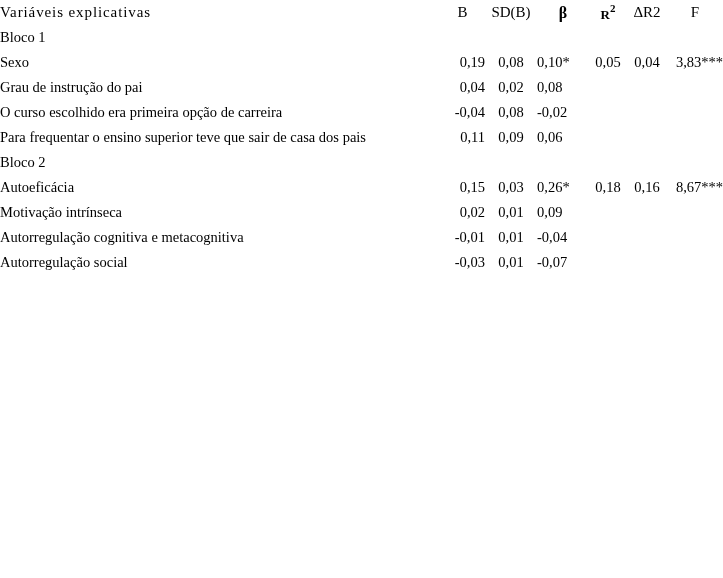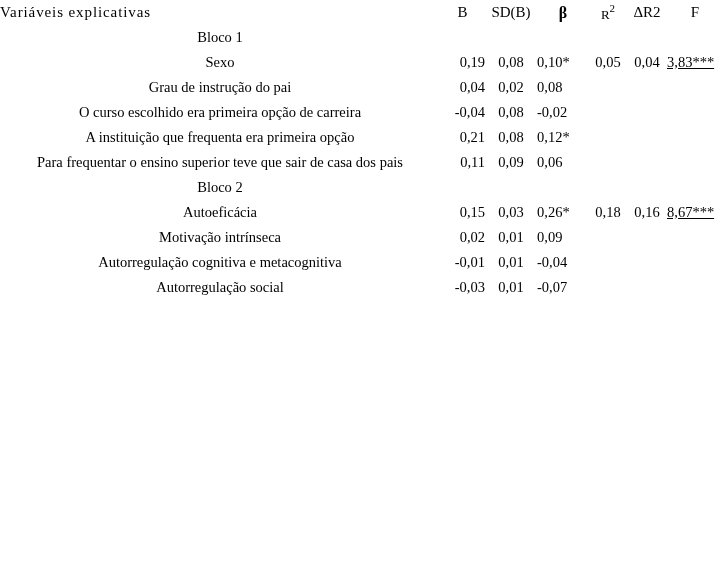--- a/index.html
+++ b/index.html
@@ -60,50 +60,51 @@
   .head-beta { text-align: center; padding-right: 3px; }
   .head-r2   { text-align: center; }
   .head-dr2  { text-align: center; }
   .head-f    { text-align: center; padding-right: 4px; }
 
   .beta-glyph { font-weight: bold; font-size: 16px; }
 
   .r2-sym {
     display: inline-block;
     position: relative;
+    font-weight: bold;
   }
   .r2-sym .r2-base {
     font-size: 13px;
     position: relative;
     top: 2px;
   }
   .r2-sym .r2-exp {
     font-size: 11px;
     position: relative;
     top: -5px;
     left: 0px;
   }
 
   
   .body-row td {
     font-size: 14.5px;
   }
   .cell-var {
-    text-align: center;
+    text-align: left;
     padding-left: 5px;
   }
   .cell-b {
     text-align: right;
     padding-right: 3px;
   }
   .cell-sdb  { text-align: center; }
   .cell-beta { padding-right: 2px; }
   .cell-r2   { text-align: center; }
   .cell-dr2  { text-align: center; }
-  .cell-f    { text-align: left; padding-right: 3px; text-decoration: underline; }
+  .cell-f    { text-align: right; padding-right: 3px; }
 
   .spacer-fill { height: 173px; }
 </style>
 </head>
 <body style="background: rgb(255, 255, 255); color: rgb(0, 0, 0);">
 
 <div id="table-wrapper">
   <table id="regression-table">
     <colgroup>
       <col class="col-var">
@@ -162,29 +163,20 @@
         <tr class="body-row">
           <td class="cell-var">O curso escolhido era primeira opção de carreira</td>
           <td class="cell-b">-0,04</td>
           <td class="cell-sdb">0,08</td>
           <td class="cell-beta">-0,02</td>
           <td class="cell-r2"></td>
           <td class="cell-dr2"></td>
           <td class="cell-f"></td>
         </tr>
         <tr class="body-row">
-          <td class="cell-var">A instituição que frequenta era primeira opção</td>
-          <td class="cell-b">0,21</td>
-          <td class="cell-sdb">0,08</td>
-          <td class="cell-beta">0,12*</td>
-          <td class="cell-r2"></td>
-          <td class="cell-dr2"></td>
-          <td class="cell-f"></td>
-        </tr>
-        <tr class="body-row">
           <td class="cell-var">Para frequentar o ensino superior teve que sair de casa dos pais</td>
           <td class="cell-b">0,11</td>
           <td class="cell-sdb">0,09</td>
           <td class="cell-beta">0,06</td>
           <td class="cell-r2"></td>
           <td class="cell-dr2"></td>
           <td class="cell-f"></td>
         </tr>
         <tr class="body-row">
           <td class="cell-var">Bloco 2</td>

